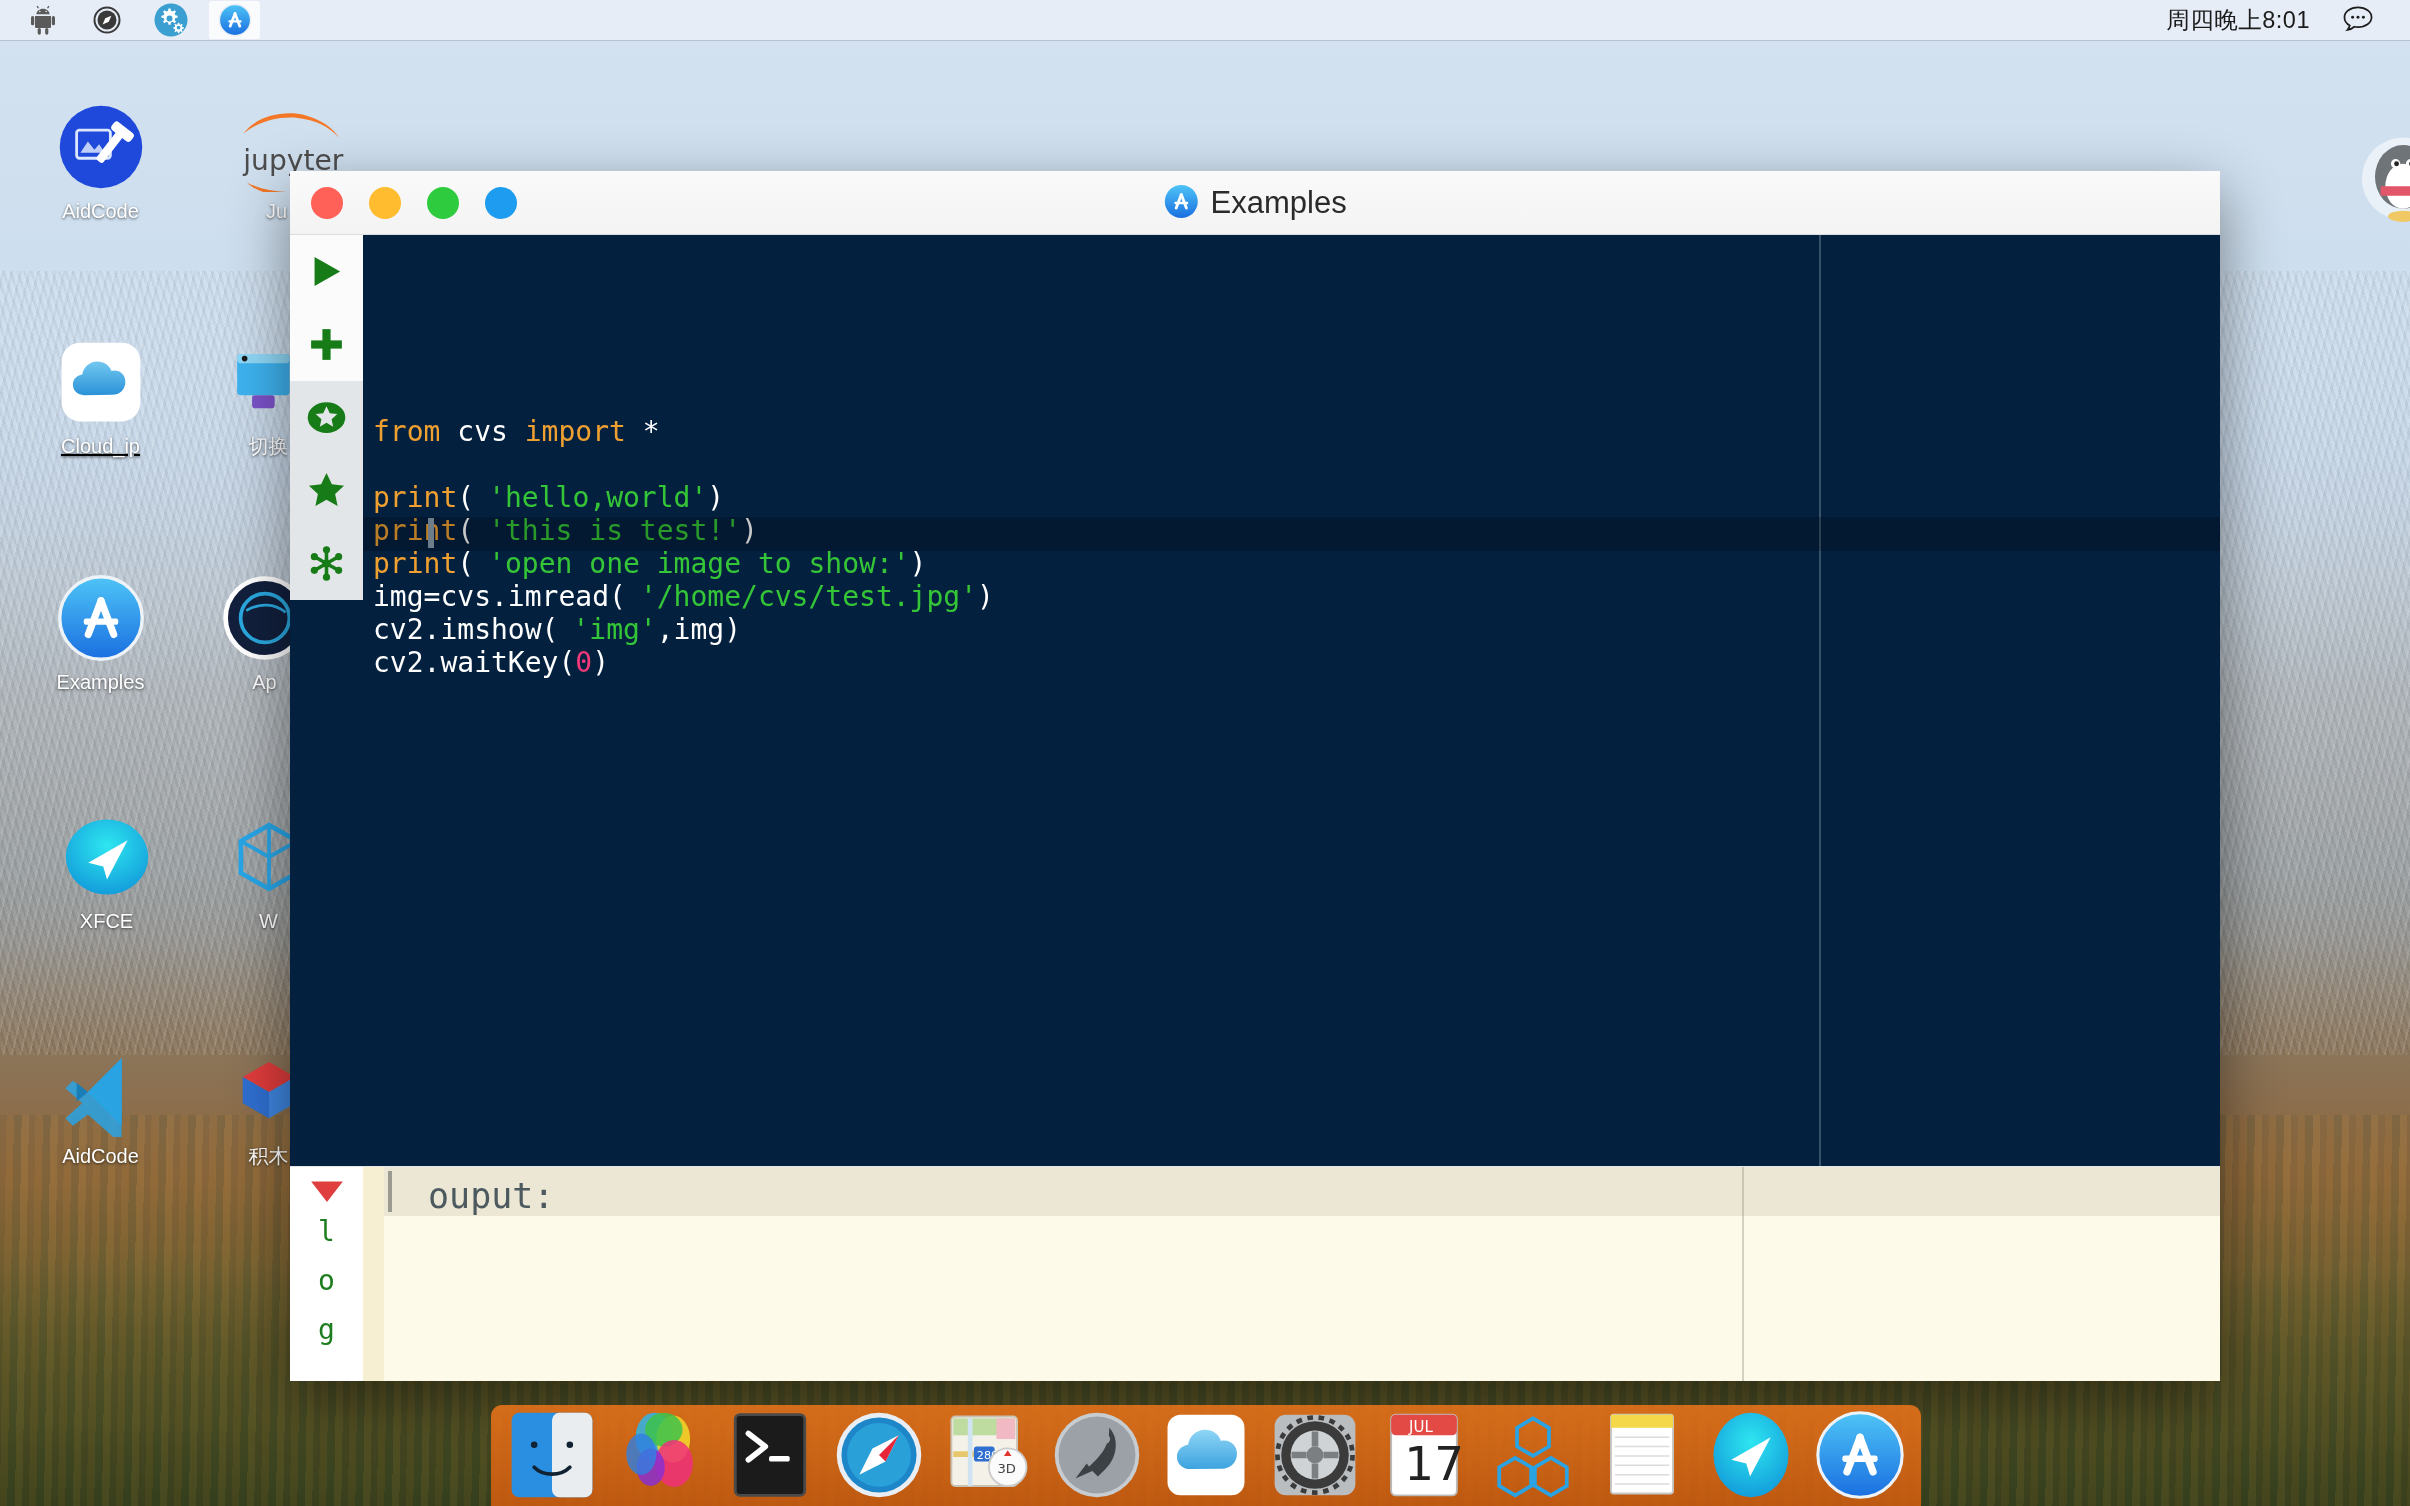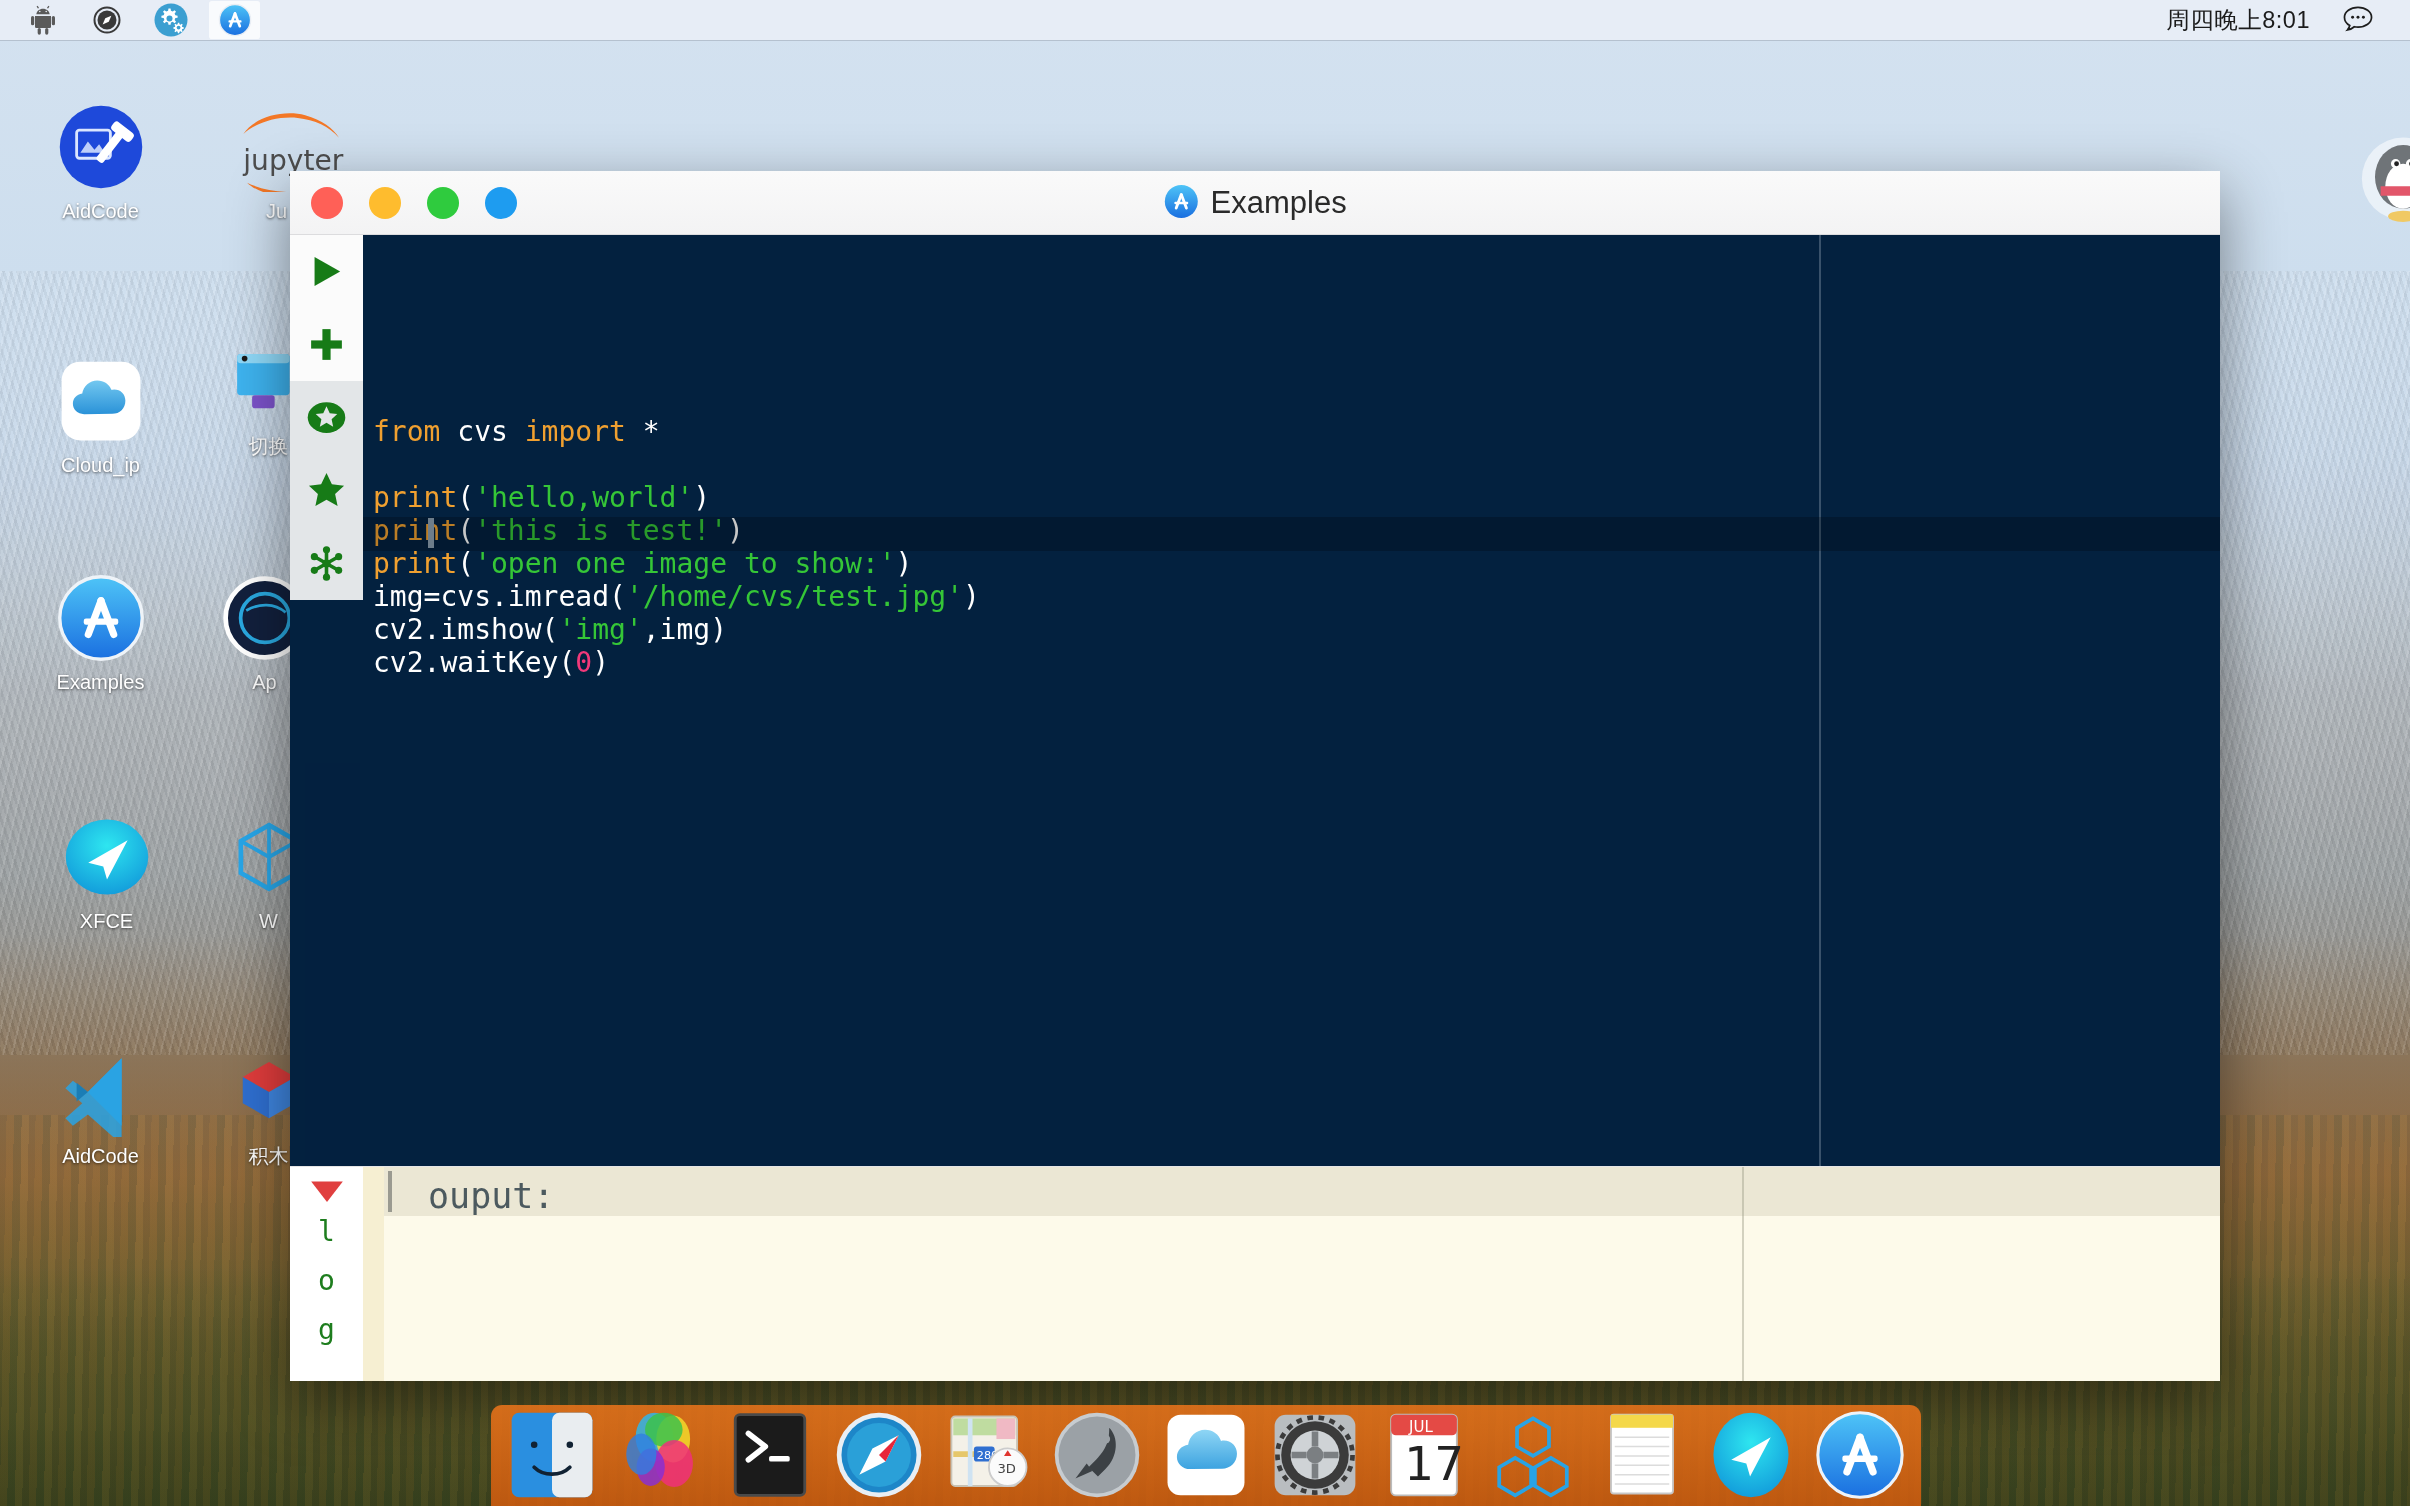--- a/index.html
+++ b/index.html
@@ -101,21 +101,21 @@
     width:55px; flex:0 0 55px; background:#03213f; color:#d5dde6; opacity:.55;
     font-family:"DejaVu Sans Mono", monospace; font-size:28px; line-height:33px;
     padding-top:15px; text-align:right; padding-right:5.6px; user-select:none;
   }
   #code{
     flex:1 1 auto; position:relative; background:#03213f;
     font-family:"DejaVu Sans Mono", monospace; font-size:28px; line-height:33px;
     padding-top:15px; padding-left:13px; color:#ffffff; white-space:pre; overflow:hidden;
   }
   .k{ color:#f0a030; }      
-  .s{ color:#35c637; }      
+  .s{ color:#35c637;margin-left:14px; }      
   .n{ color:#f2397a; }      
   .p{ color:#ffffff; }      
   #curline{
     position:absolute; left:0; right:0; top:282px; height:34px;
     background:rgba(0,0,0,.22); pointer-events:none;
   }
   #caret{
     position:absolute; left:68px; top:283px; width:5.6px; height:30px;
     background:#6e7d8a;
   }
@@ -263,21 +263,21 @@
   <div class="glyph">
     <svg width="122" height="90" viewBox="0 0 130 96">
       <path d="M12 34C24 16 54 8 78 14c18 5 30 14 36 24-10-12-26-19-44-21-22-2-44 5-58 17z" fill="#f37726"></path>
       <text x="12" y="72" font-family="DejaVu Sans, sans-serif" font-size="30" fill="#4d4d4d">jupyter</text>
       <path d="M16 86c12 12 40 18 62 12 16-4 28-11 34-19-10 10-26 16-42 17-20 1-40-3-54-10z" fill="#f37726"></path>
     </svg>
   </div>
   <div class="lbl">Ju</div>
 </div>
 
-<div class="dicon" style="left:30px; top:356px;">
+<div class="dicon" style="left:30px; top:337px;text-decoration:underline;">
   <div class="glyph">
     <svg width="90" height="90" viewBox="0 0 96 96">
       <rect x="6" y="6" width="84" height="84" rx="20" fill="#ffffff"></rect>
       <defs>
           <linearGradient id="cl1" x1="0" y1="0" x2="0" y2="1">
         <stop offset="0" stop-color="#73c8f0"></stop>
             <stop offset="1" stop-color="#2a92d8"></stop>
           </linearGradient>
         </defs>
       <path d="M30 62c-7 0-12-5-12-11 0-6 4-10 10-11 1-8 8-14 16-14 7 0 13 4 15 10 1 0 2-.4 3-.4 7 0 12 5 12 12 0 8-6 14-14 14z" fill="url(#cl1)"></path>

